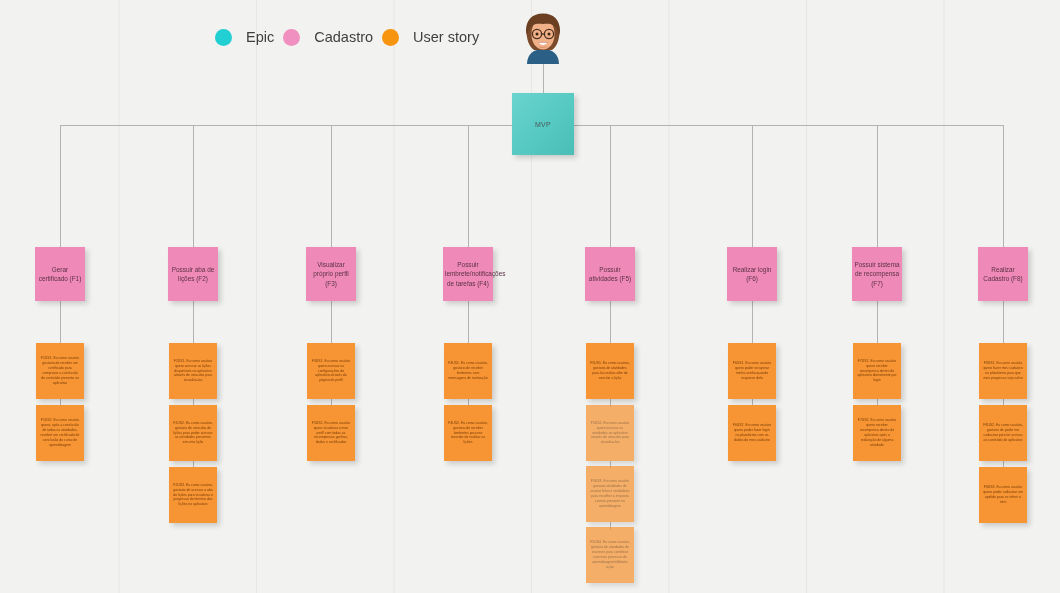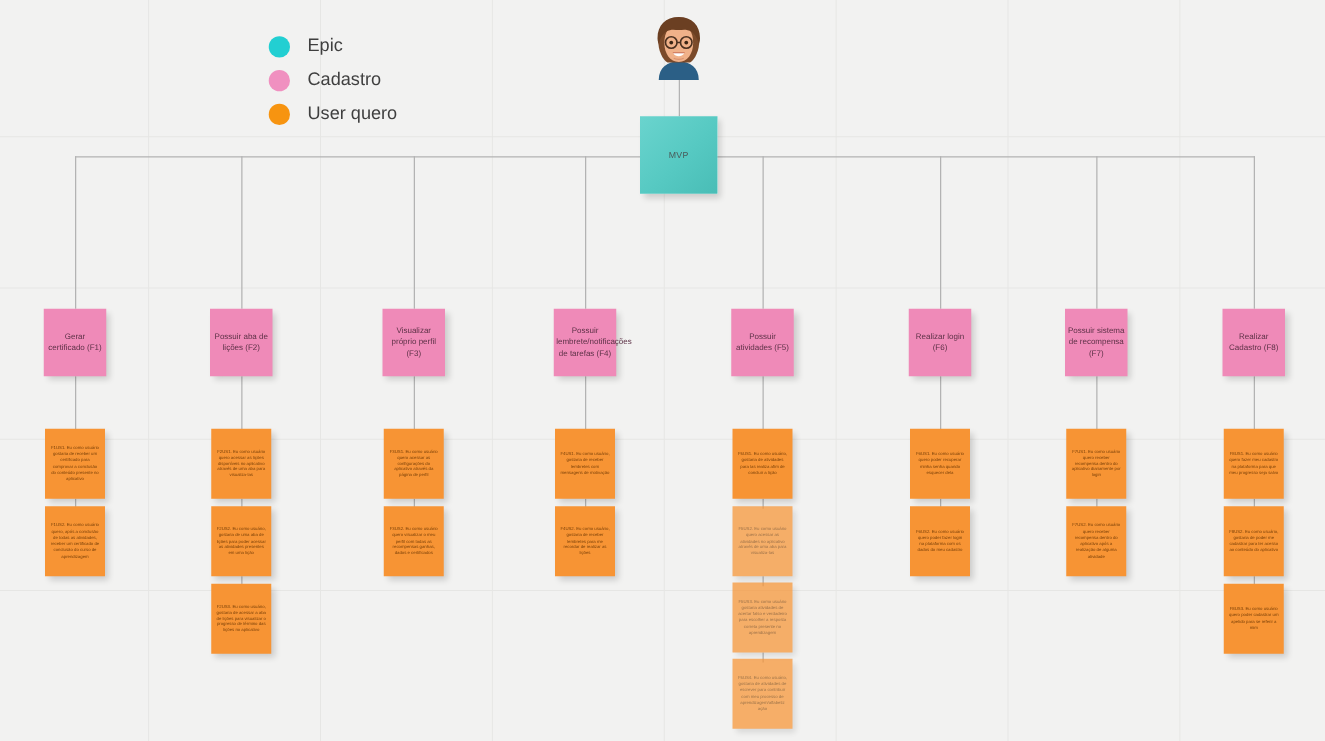--- a/index.html
+++ b/index.html
@@ -28,21 +28,21 @@
 
   
   .line { position: absolute; background: #b3b3b3; }
   .line.v { width: 1px; }
   .line.h { height: 1px; }
 
   
   #legend {
     position: absolute;
     left: 215px; top: 28px;
-    display: flex; flex-direction: column;
+    display: flex; flex-direction: row;
     gap: 9px;
     z-index: 6;
   }
   .legend-row { display: flex; align-items: center; gap: 14px; height: 18px; }
   .legend-dot { width: 17px; height: 17px; border-radius: 50%; flex: 0 0 17px; }
   .legend-label { font-size: 14.5px; color: #3f3f3f; white-space: nowrap; }
 
   
   #avatar { position: absolute; left: 518px; top: 12px; width: 50px; height: 52px; z-index: 7; }
 
@@ -129,21 +129,21 @@
     <div class="legend-row">
       <span class="legend-dot" style="background:#22cfd2"></span>
       <span class="legend-label">Epic</span>
     </div>
     <div class="legend-row">
       <span class="legend-dot" style="background:#f090c0"></span>
       <span class="legend-label">Cadastro</span>
     </div>
     <div class="legend-row">
       <span class="legend-dot" style="background:#f79410"></span>
-      <span class="legend-label">User quero</span>
+      <span class="legend-label">User story</span>
     </div>
   </div>
 
   <div id="avatar">
     <svg viewBox="0 0 50 52" width="50" height="52" aria-hidden="true">
       <path d="M9 52c0-10 7.2-15 16-15s16 5 16 15z" fill="#2b5f86"></path>
       <path d="M25 2C15 2 8.5 8.5 8.5 19.5c0 9 3.5 16 7.5 18.5h18c4-2.5 7.5-9.5 7.5-18.5C41.5 8.5 35 2 25 2z" fill="#7b4a2a"></path>
       <path d="M25 8c-8 0-11.5 5.5-11.5 14.5 0 8 4.5 15 11.5 15s11.5-7 11.5-15C36.5 13.5 33 8 25 8z" fill="#f0b189"></path>
       <path d="M25 1.5C14.5 1.5 8 8 8 18.5c0 2.5 1 4.5 1 4.5s1.5-7 5.5-9.5C19 11 21.5 12 25 12s6-1 10.5 1.5C39.5 16 41 23 41 23s1-2 1-4.5C42 8 35.5 1.5 25 1.5z" fill="#6b3f22"></path>
       <circle cx="19" cy="22" r="4.6" fill="none" stroke="#4a3020" stroke-width="1.3"></circle>

